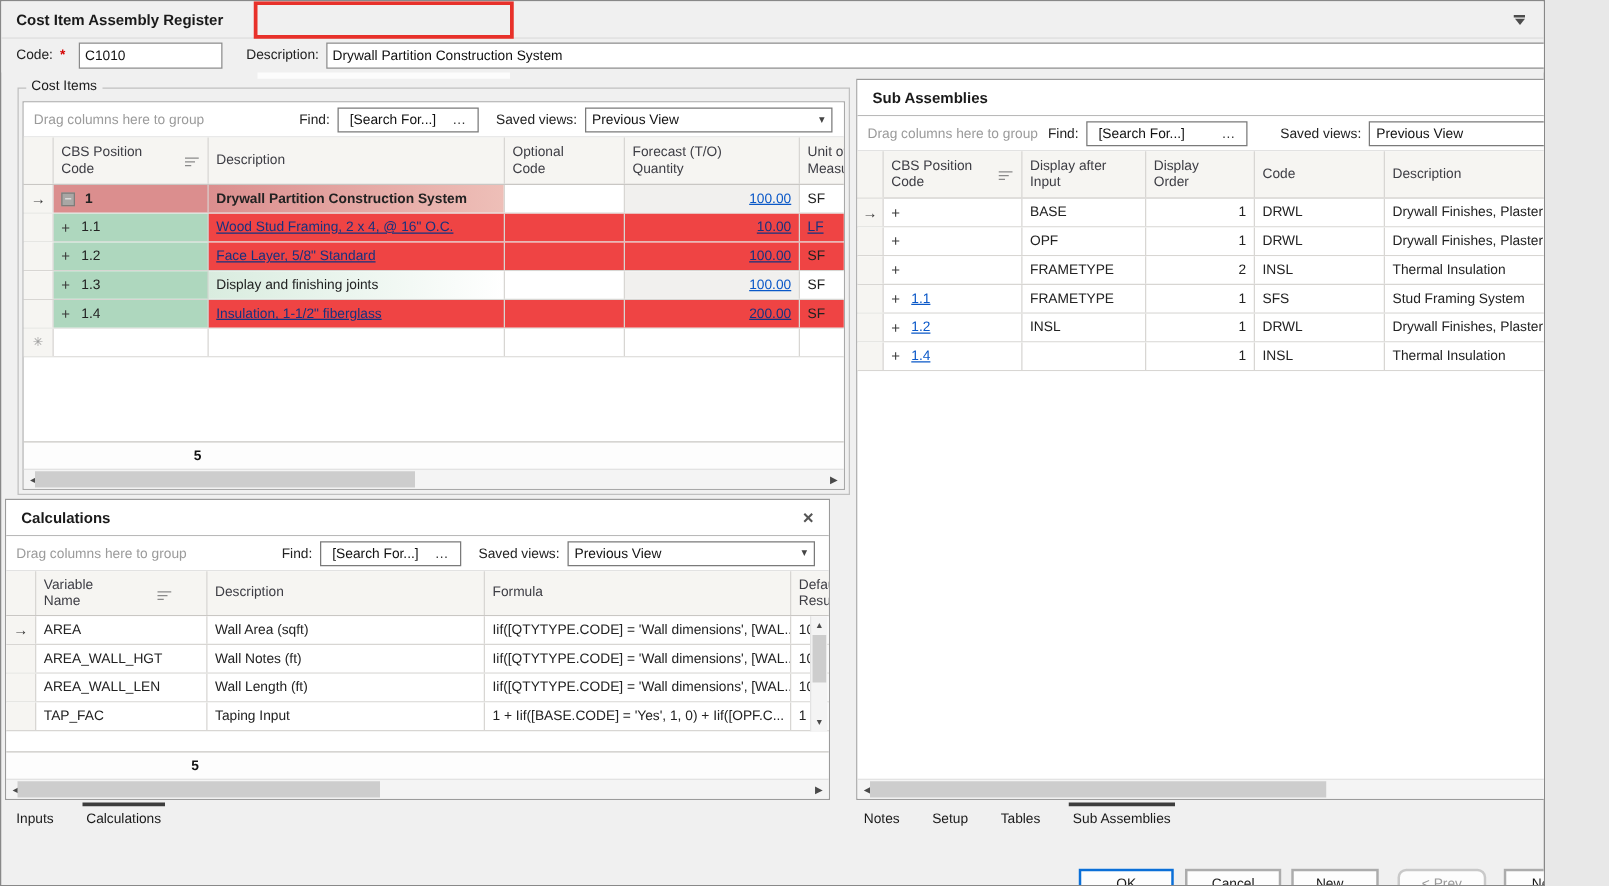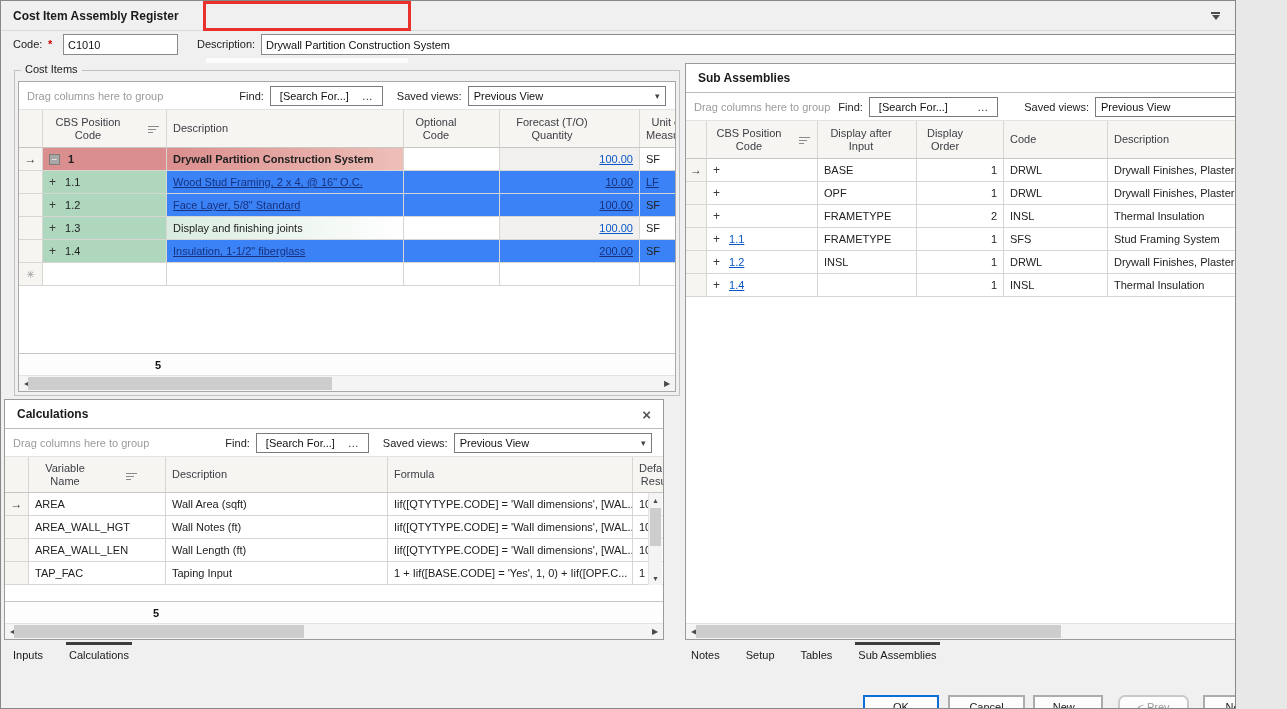--- a/index.html
+++ b/index.html
@@ -31,39 +31,39 @@
   .drag-hint { color:#9b9b9b; }
   .find-lbl,.views-lbl { color:#222; }
   .searchbox { height:20px; border:1px solid #7a7a7a; background:#fff; display:flex; align-items:center; padding:0 9px; color:#111; }
   .searchbox .val { flex:1; overflow:hidden; }
   .searchbox .more { color:#333; margin-left:4px; }
   .combo { height:20px; border:1px solid #7a7a7a; background:#fff; display:flex; align-items:center; padding:0 5px; color:#111; }
   .combo .cv { flex:1; }
   .combo .dn { color:#444; font-size:9px; }
 
   
-  .gh { display:flex; height:38px; background:#f6f5f2; border-bottom:1px solid #c9c7c4;text-align:center; }
+  .gh { display:flex; height:38px; background:#f6f5f2; border-bottom:1px solid #c9c7c4; }
   .gh .c { display:flex; align-items:center; position:relative; }
   .gh .hspan { line-height:13px; white-space:normal; color:#3d3d44; }
   .gr { display:flex; height:23px; border-bottom:1px solid #d8d6d3; background:#fff; }
   .c { border-right:1px solid #d8d6d3; padding:0 6px; display:flex; align-items:center; overflow:hidden; white-space:nowrap; height:100%; }
   .sel { background:#f6f5f2; justify-content:center; padding:0; color:#3a3a3a; font-size:12px; }
   .right { justify-content:flex-end; }
   .sort-icon { position:absolute; right:7px; top:16px; }
   .sort-icon i { display:block; height:1px; background:#8a8a8a; margin-bottom:2px; }
   .sort-icon i:nth-child(1){ width:11px; } .sort-icon i:nth-child(2){ width:8px; } .sort-icon i:nth-child(3){ width:5px; }
   .plus { color:#3a3a3a; margin-right:9px; font-size:12px; }
   .minus-box { width:11px; height:11px; background:#a9a7a5; border:1px solid #7e7c7a; color:#f4f4f4; font-size:10px; line-height:9px; text-align:center; margin-right:8px; }
   .lnk { color:#0a58c8; text-decoration:underline; cursor:pointer; }
   .lnk-onblue { color:#16327f; text-decoration:underline; cursor:pointer; }
   .bg-red { background:#db8e8e; }
   .bg-red-fade { background:linear-gradient(to right,#db8e8e,#eebfb8); }
   .bg-green { background:#aed7be; }
   .bg-green-fade { background:linear-gradient(to right,#d9ecdf,#ffffff); }
-  .bg-blue { background:#3b82f6; }
+  .bg-blue { background:#ef4444; }
   .bg-qty { background:#f1f0ee; }
   .bold { font-weight:bold; }
   .filler { flex:1; background:#fff; }
   .gfooter { height:22px; border-top:1px solid #c9c7c4; background:#fdfdfd; display:flex; align-items:center; }
   .gfooter .cnt { font-weight:bold; color:#111; }
 
   
   .hscroll { height:16px; background:#f4f4f4; border-top:1px solid #e3e3e3; position:relative; }
   .hscroll .arr { position:absolute; top:0; width:16px; height:15px; display:flex; align-items:center; justify-content:center; color:#4a4a4a; font-size:8px; }
   .hscroll .arr.l { left:0; } .hscroll .arr.r { right:0; }

